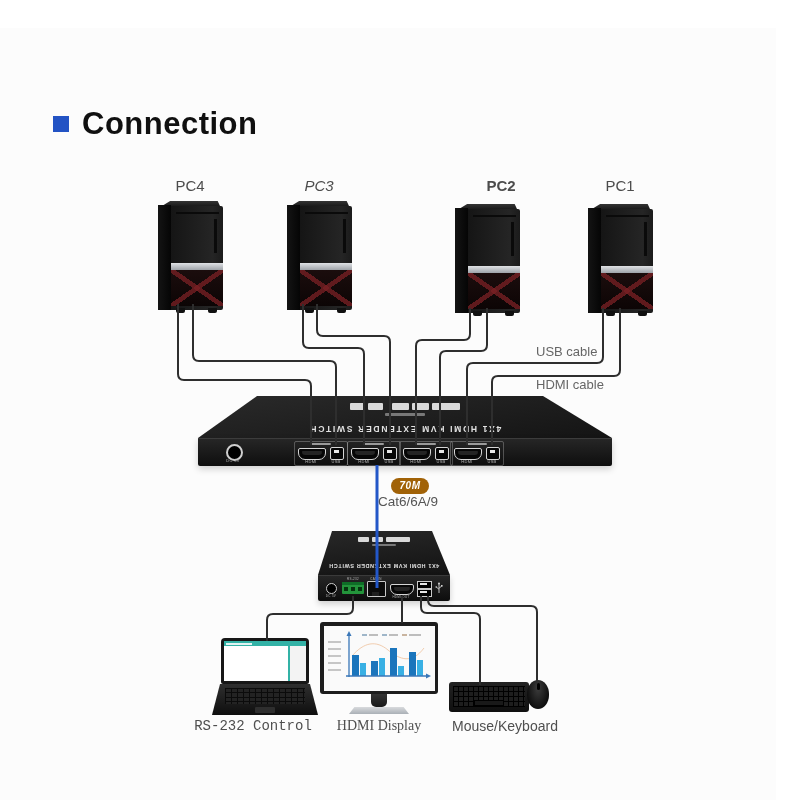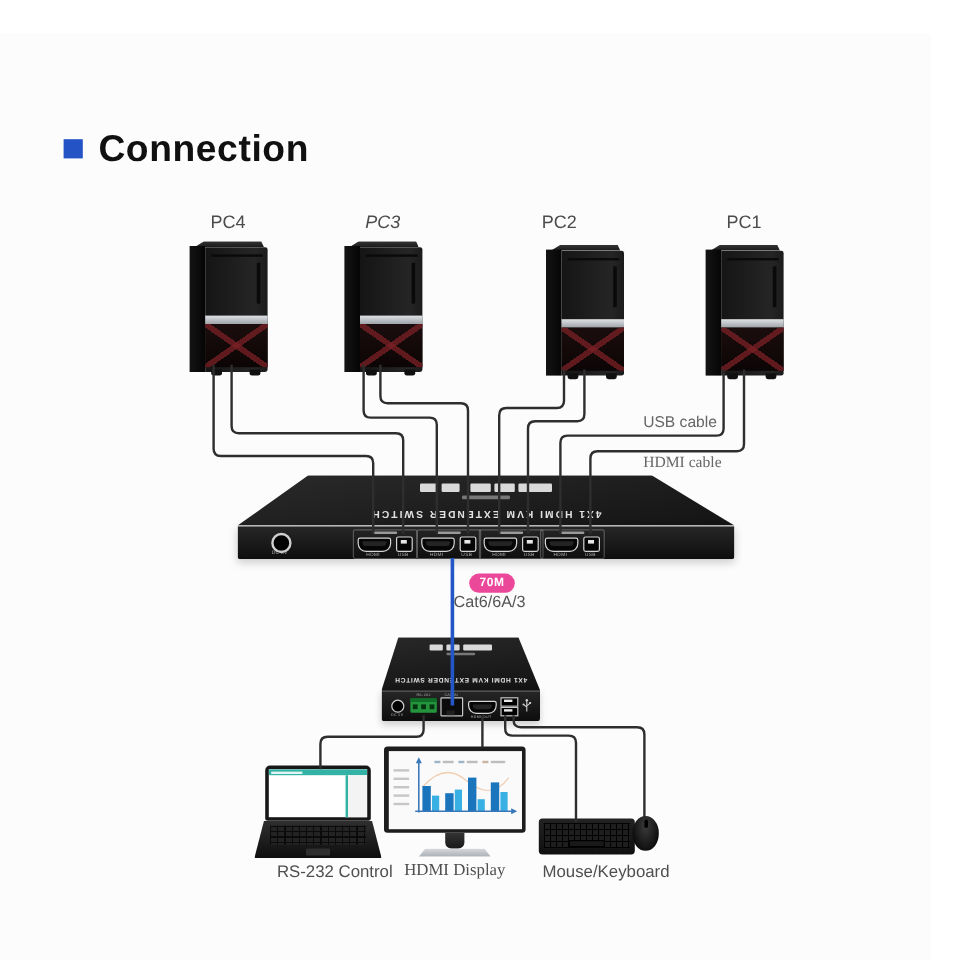--- a/index.html
+++ b/index.html
@@ -101,21 +101,21 @@
 </head>
 <body>
 
 <div id="canvas">
 
   <div class="abs title-bullet" style="background: rgb(35, 83, 196);"></div>
   <div class="abs title-text">Connection</div>
 
   <div class="abs pc-label" style="left:150px;text-align:center;">PC4</div>
   <div class="abs pc-label" style="left:279px;font-style:italic;">PC3</div>
-  <div class="abs pc-label" style="left:426px;">PC2</div>
+  <div class="abs pc-label" style="left:461px;font-weight:bold;">PC2</div>
   <div class="abs pc-label" style="left:580px;">PC1</div>
 
   <div class="abs pc" style="left:158px;top:173px;">
     <div class="pc-top"></div>
     <div class="pc-side"></div>
     <div class="pc-front">
       <div class="pc-odd"></div>
       <div class="pc-io"></div>
       <div class="pc-band"></div>
       <div class="pc-x"></div>
@@ -154,21 +154,21 @@
       <div class="pc-odd"></div>
       <div class="pc-io"></div>
       <div class="pc-band"></div>
       <div class="pc-x"></div>
     </div>
     <div class="pc-foot" style="left:18px;"></div>
     <div class="pc-foot" style="right:6px;"></div>
   </div>
 
   <div class="abs cable-note" style="left:536px;top:316px;">USB cable</div>
-  <div class="abs cable-note" style="left:536px;top:349px;font-family:Liberation Serif, serif;">HDMI cable</div>
+  <div class="abs cable-note" style="left:536px;top:349px;">HDMI cable</div>
 
   <div class="abs sw">
     <div class="sw-top">
       <div class="badge-row" style="top:7px;gap:3px;">
         <div class="badge" style="width:15px;height:7px;"></div>
         <div class="badge" style="width:15px;height:7px;margin-right:6px;"></div>
         <div class="badge" style="width:17px;height:7px;"></div>
         <div class="badge" style="width:17px;height:7px;"></div>
         <div class="badge" style="width:28px;height:7px;"></div>
       </div>
@@ -203,22 +203,22 @@
       <div class="port-group" style="left:252px;">
         <div class="pg-dash"></div>
         <div class="hdmi-port" style="left:3px;top:6px;"></div>
         <div class="usbb-port" style="left:35px;top:5px;"></div>
         <div class="tiny-label" style="left:3px;top:18px;width:26px;">HDMI</div>
         <div class="tiny-label" style="left:33px;top:18px;width:16px;">USB</div>
       </div>
     </div>
   </div>
 
-  <div class="abs pill-70m" style="background: #ec4899;">70M</div>
-  <div class="abs cat-label">Cat6/6A/3</div>
+  <div class="abs pill-70m" style="background: #a16207; font-style: italic;">70M</div>
+  <div class="abs cat-label">Cat6/6A/9</div>
 
   <div class="abs rx">
     <div class="rx-top">
       <div class="badge-row" style="top:6px;gap:3px;">
         <div class="badge" style="width:11px;height:5px;"></div>
         <div class="badge" style="width:11px;height:5px;"></div>
         <div class="badge" style="width:24px;height:5px;"></div>
       </div>
       <div class="brand-dash" style="top:13px;width:24px;height:2px;"></div>
       <div class="mirror-text rx-mirror">4X1 HDMI KVM EXTENDER SWITCH</div>
@@ -303,21 +303,21 @@
   </div>
 
   <div class="abs kb">
     <div class="kb-keys"></div>
     <div class="kb-space"></div>
   </div>
   <div class="abs mouse">
     <div class="mouse-wheel"></div>
   </div>
 
-  <div class="abs endpoint-label" style="left:204px;">RS-232 Control</div>
+  <div class="abs endpoint-label" style="left:178px;font-family:Liberation Mono, monospace;">RS-232 Control</div>
   <div class="abs endpoint-label" style="left:304px;font-family:Liberation Serif, serif;">HDMI Display</div>
   <div class="abs endpoint-label" style="left:430px;">Mouse/Keyboard</div>
 
   <svg id="cable-svg" class="abs" width="800" height="800" viewBox="0 0 800 800">
 
     <path class="cable" d="M178,276 V346 Q178,352 184,352 H305 Q311,352 311,358 V417"></path>
     <path class="cable" d="M193,276 V327 Q193,333 199,333 H330 Q336,333 336,339 V417"></path>
 
     <path class="cable" d="M303,276 V314 Q303,320 309,320 H358 Q364,320 364,326 V417"></path>
     <path class="cable" d="M317,276 V302 Q317,308 323,308 H384 Q390,308 390,314 V417"></path>

